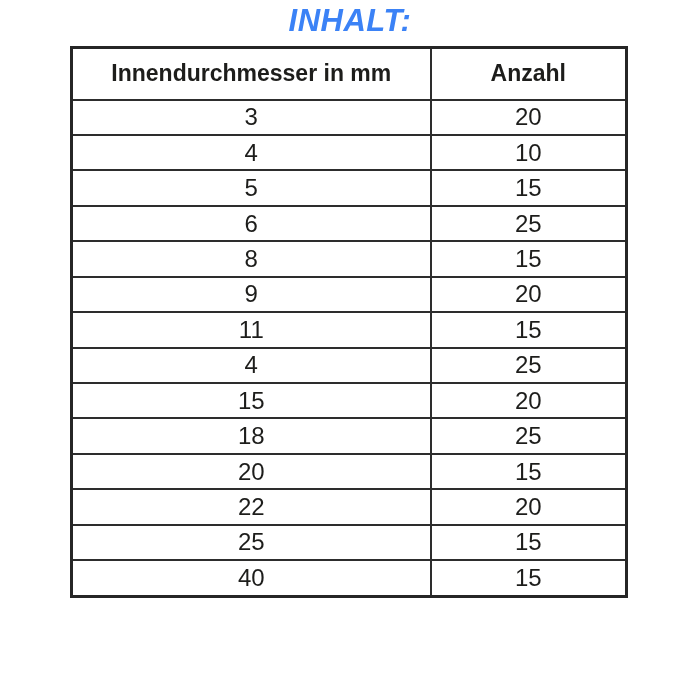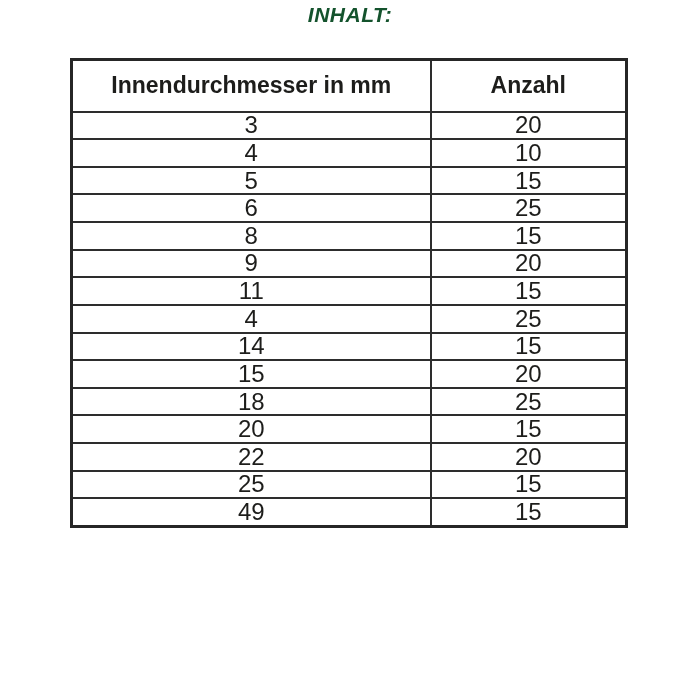--- a/index.html
+++ b/index.html
@@ -13,32 +13,32 @@
     font-family: "Liberation Sans", sans-serif;
     color: #1d1d1b;
     overflow: hidden;
   }
   .title {
     position: absolute;
     top: 3px;
     left: 0;
     width: 100%;
     text-align: center;
-    font-size: 21px;
+    font-size: 31px;
     font-weight: bold;
     font-style: italic;
     letter-spacing: 0.5px;
-    color: #14532d;
+    color: #3b82f6;
   }
   table.content-table {
     position: absolute;
     left: 70px;
-    top: 58px;
+    top: 46px;
     width: 558px;
-    height: 470px;
+    height: 552px;
     border-collapse: collapse;
     table-layout: fixed;
     background: #ffffff;
   }
   table.content-table th,
   table.content-table td {
     border: 2px solid #2d2d2d;
     text-align: center;
     vertical-align: middle;
     padding: 0;
@@ -105,41 +105,37 @@
   </tr>
       <tr>
     <td class="c1">11</td>
     <td class="c2">15</td>
   </tr>
       <tr>
     <td class="c1">4</td>
     <td class="c2">25</td>
   </tr>
       <tr>
-    <td class="c1">14</td>
-    <td class="c2">15</td>
-  </tr>
-      <tr>
     <td class="c1">15</td>
     <td class="c2">20</td>
   </tr>
       <tr>
     <td class="c1">18</td>
     <td class="c2">25</td>
   </tr>
       <tr>
     <td class="c1">20</td>
     <td class="c2">15</td>
   </tr>
       <tr>
     <td class="c1">22</td>
     <td class="c2">20</td>
   </tr>
       <tr>
     <td class="c1">25</td>
     <td class="c2">15</td>
   </tr>
       <tr>
-    <td class="c1">49</td>
+    <td class="c1">40</td>
     <td class="c2">15</td>
   </tr>
     </tbody>
 </table>
 
 </body></html>

